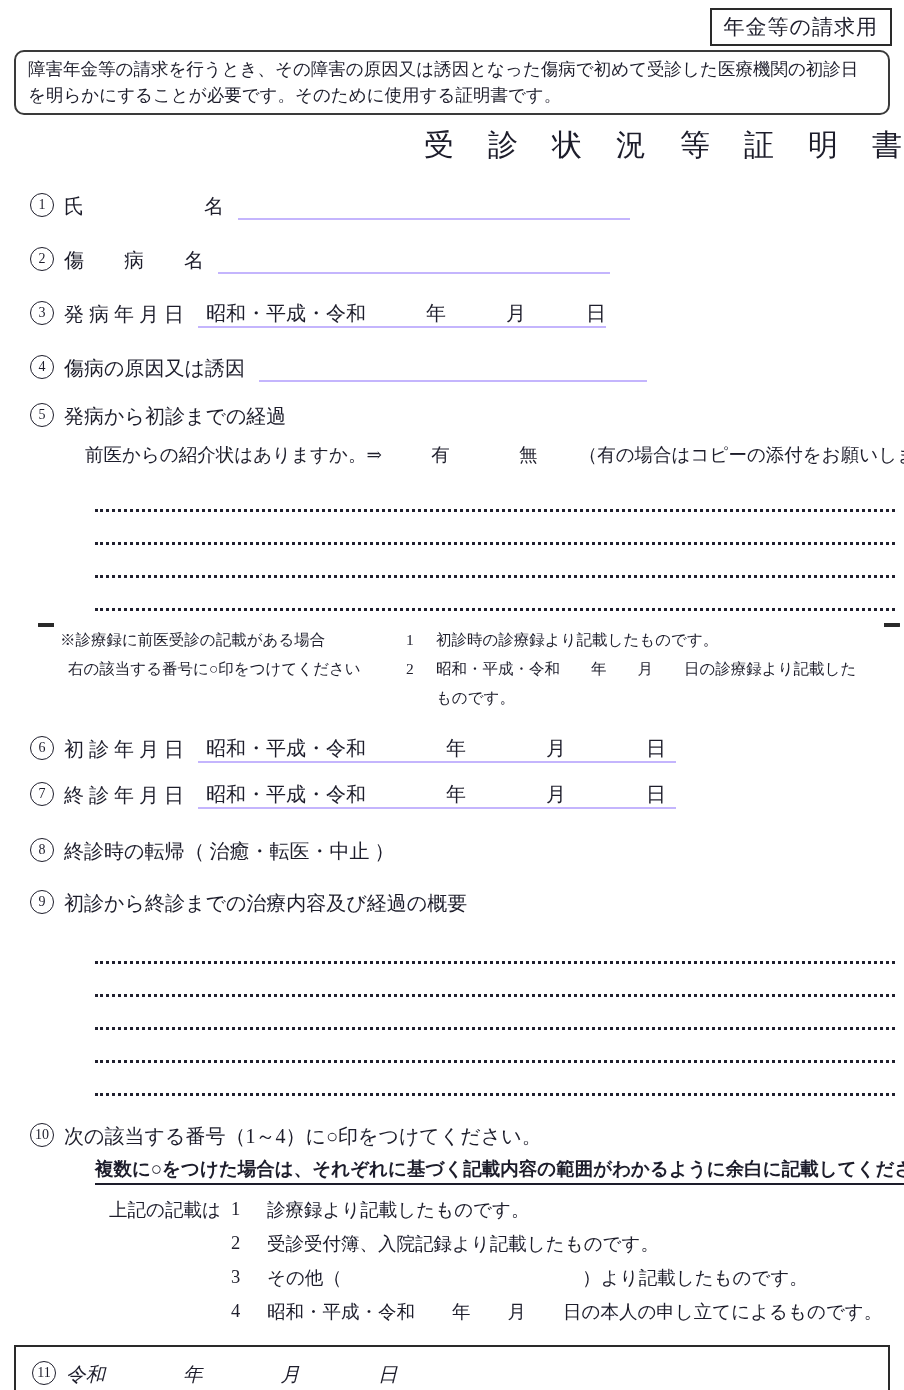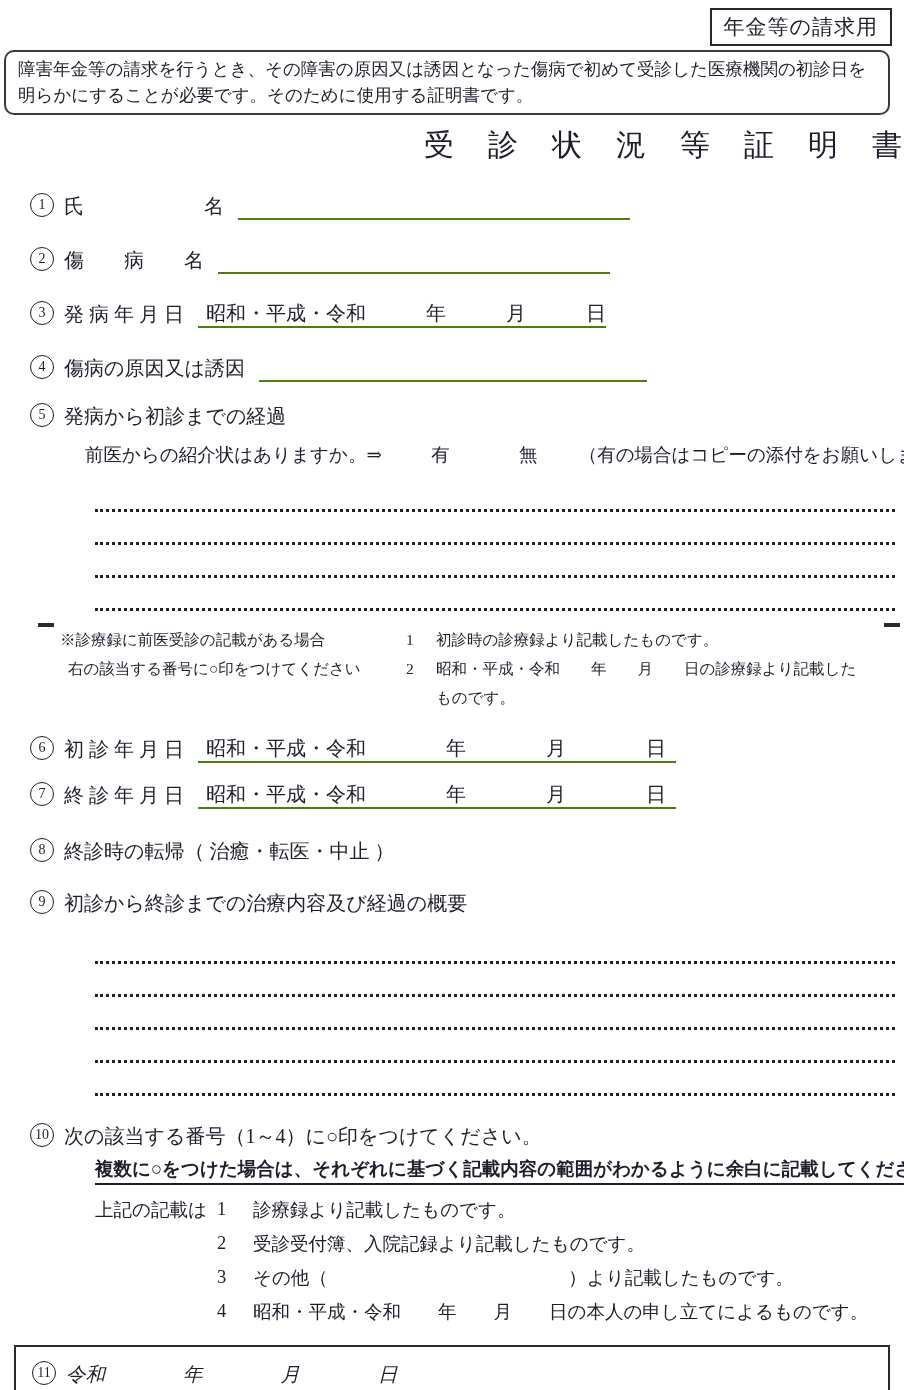--- a/index.html
+++ b/index.html
@@ -12,21 +12,21 @@
   
   .tag-box {
     position:absolute; top:8px; right:12px;
     border:2px solid #2a2a2a;
     padding:3px 12px;
     font-size:21px; letter-spacing:1px;
     background:#fff;
   }
   
   .intro-box {
-    margin:50px 14px 0 4px;
+    margin:50px 14px 0 14px;
     border:2px solid #3a3a3a;
     border-radius:10px;
     padding:4px 12px;
     font-size:17.5px; line-height:1.5;
   }
   
   .title {
     text-align:right;
     margin-top:10px;
     font-size:30px;
@@ -39,21 +39,21 @@
   .num-circle {
     flex:none;
     width:24px; height:24px;
     border:1.5px solid #1d1d2b; border-radius:50%;
     display:inline-flex; align-items:center; justify-content:center;
     font-size:14px; line-height:1;
     margin:0 10px 3px 0;
   }
   .lbl { font-size:20px; white-space:nowrap; }
   .fill-line {
-    border-bottom:2px solid #4d7c0f;
+    border-bottom:2px solid #c4b5fd;
     margin-left:14px;
     height:28px;
     font-size:20px;
     white-space:nowrap;
     padding-left:16px;
   }
   .r1,.r2,.r3,.r4 { margin-top:14px; height:40px; }
   .r5 { margin-top:12px; height:36px; }
   .referral { margin:12px 0 0 55px; font-size:18.5px; white-space:nowrap; }
   .referral .opt { display:inline-block; padding:0 4px; }
@@ -80,21 +80,21 @@
   .warning {
     margin-left:65px;
     display:inline-block;
     font-size:18.5px; font-weight:bold;
     border-bottom:2px solid #1d1d2b;
     padding-bottom:2px;
     white-space:nowrap;
     margin-top:6px;
   }
   .opt-block { margin:8px 0 0 65px; font-size:18.5px; }
-  .opt-row { display:flex; height:34px; align-items:center; }
+  .opt-row { display:flex; height:34px; align-items:center;margin-left:14px; }
   .opt-prefix { flex:none; width:122px; }
   .opt-spacer { flex:none; width:122px; }
   .opt-num { flex:none; width:36px; }
   .opt-text { white-space:nowrap; }
   
   .sig-box {
     margin:16px 14px 0 14px;
     border:2px solid #2a2a2a;
     padding:14px 18px 18px 16px;
     font-size:19.5px;

